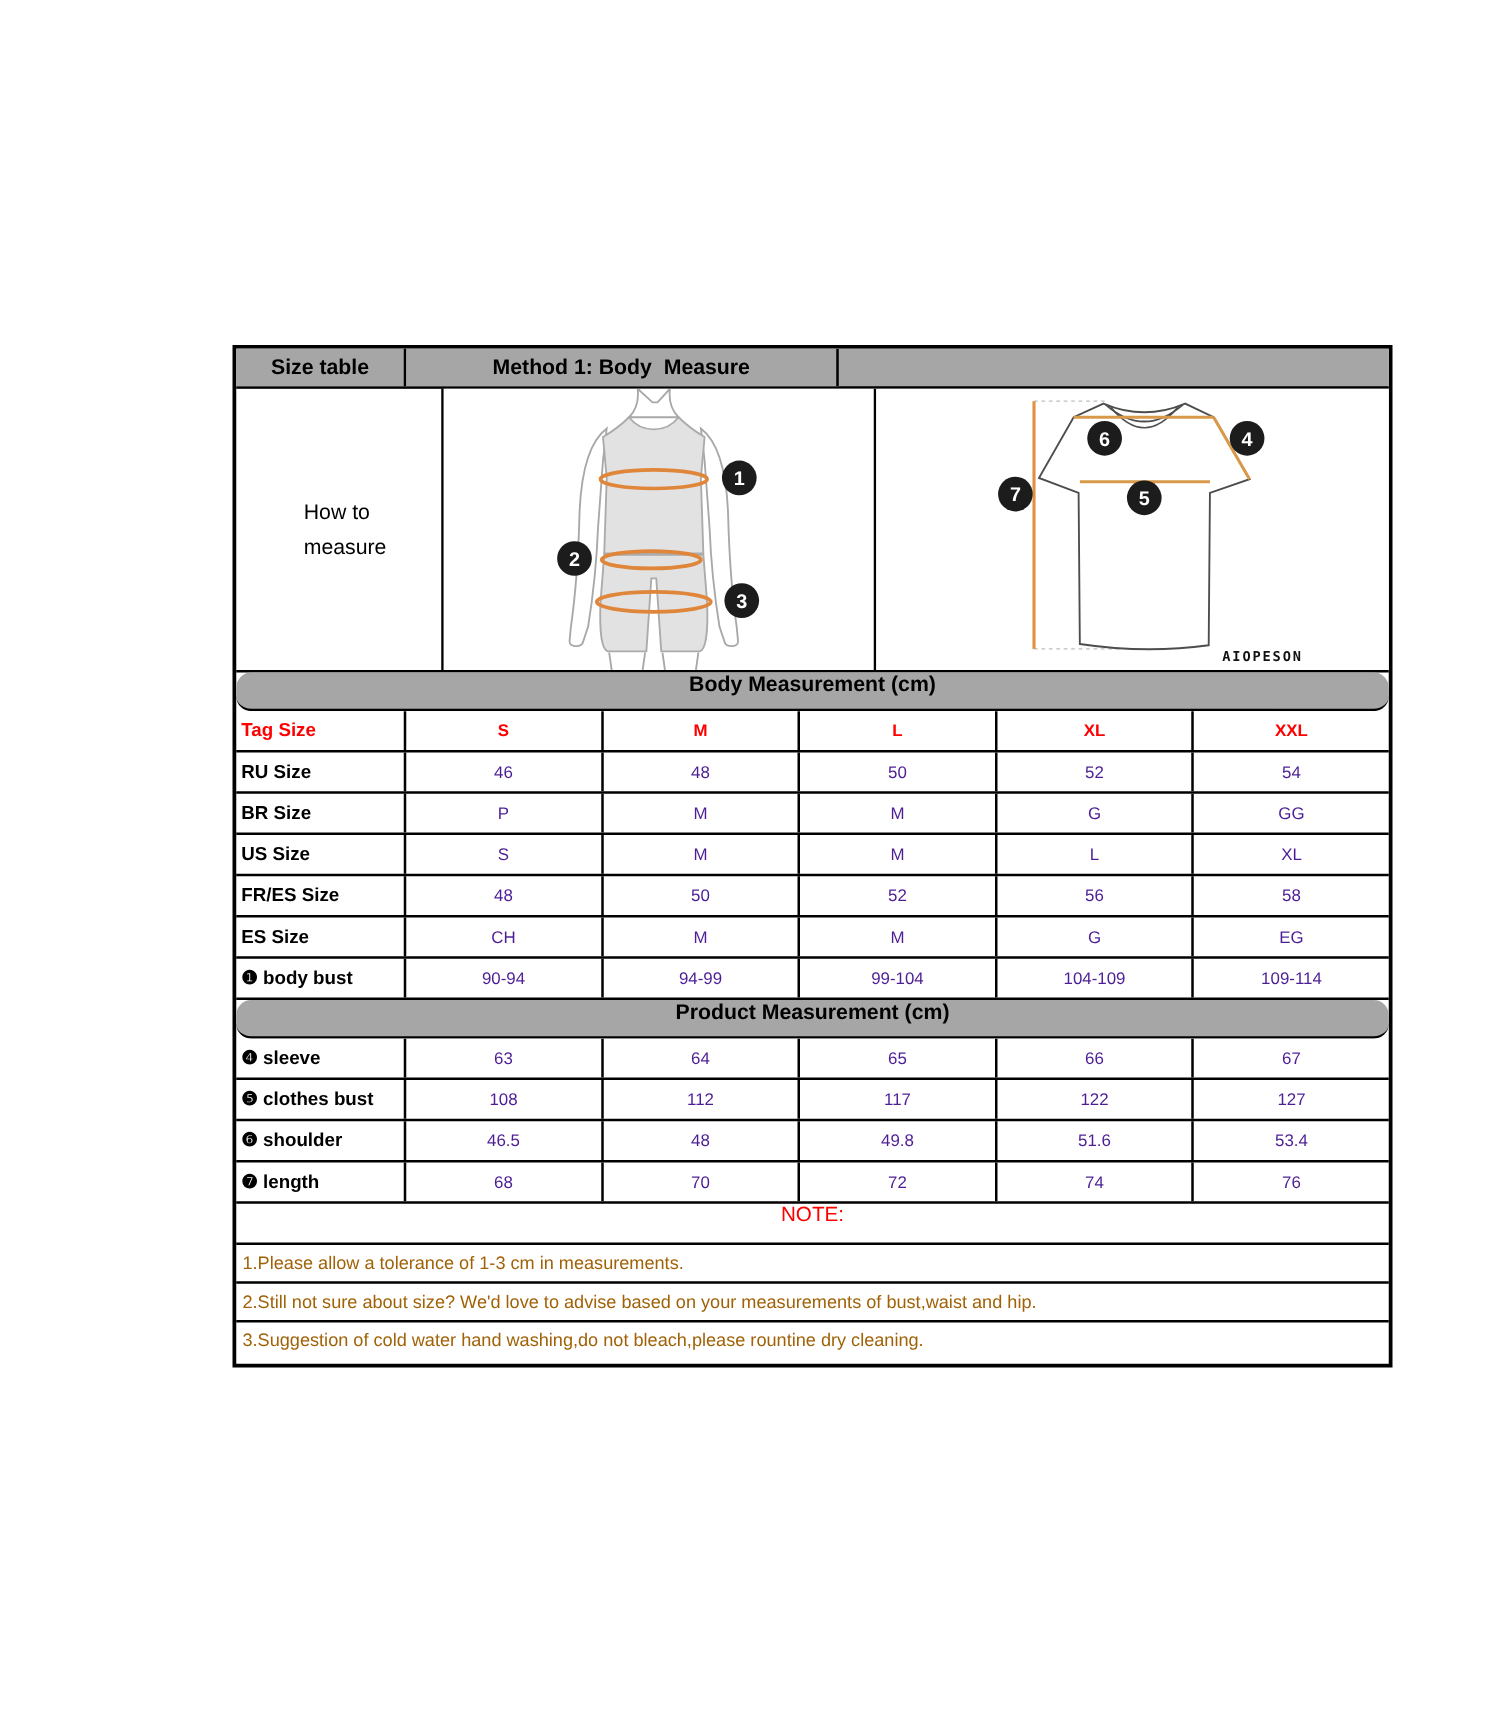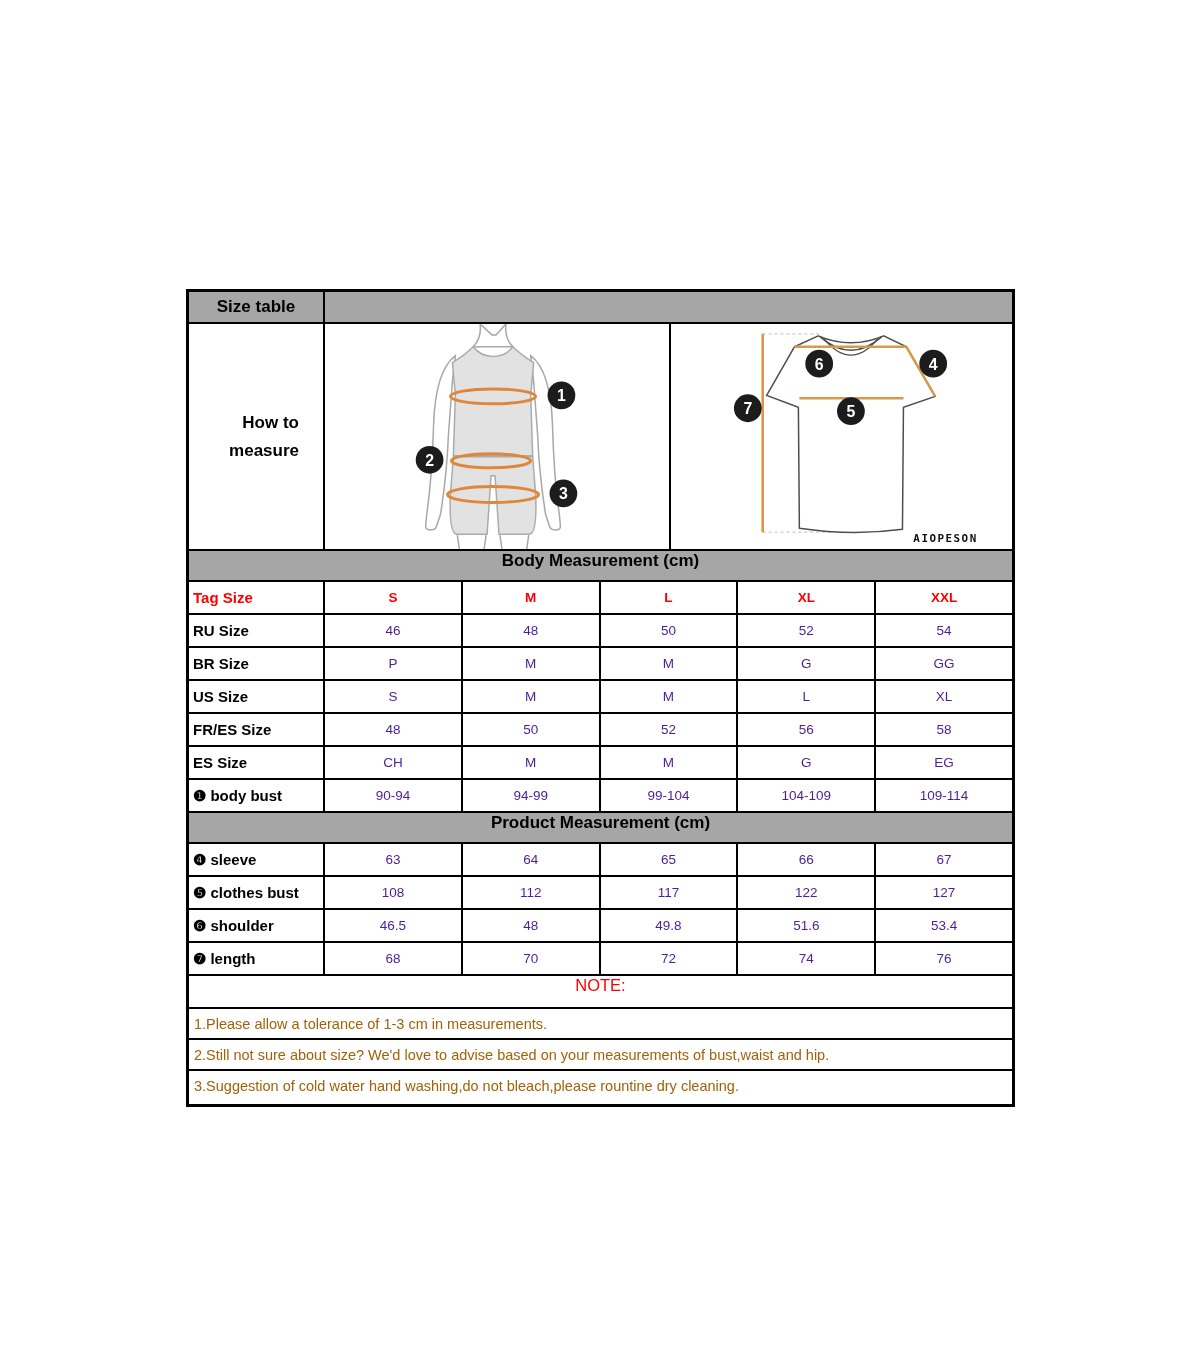--- a/index.html
+++ b/index.html
@@ -1,38 +1,38 @@
 <!DOCTYPE html>
 <html><head>
 <meta charset="utf-8">
 <style>
   html,body{margin:0;padding:0;background:#fff;}
   .canvas{
     position:relative;width:1200px;height:1372px;background:#ffffff;
     font-family:"Liberation Sans", sans-serif;color:#000;overflow:hidden;
   }
   .size-table{
-    position:absolute;left:186px;top:289px;width:829px;height:818px;
+    position:absolute;left:186px;top:276px;width:928px;height:818px;
     border:3px solid #000;box-sizing:border-box;background:#fff;
     display:flex;flex-direction:column;
   }
   .row{display:flex;box-sizing:border-box;border-bottom:2px solid #000;flex:0 0 auto;}
   .row.last{border-bottom:none;}
   .cell{box-sizing:border-box;border-right:2px solid #000;display:flex;align-items:center;justify-content:center;overflow:hidden;}
   .cell.lastc{border-right:none;}
   .hdr-row{height:32px;background:#a6a6a6;}
   .hdr-cell{font-weight:bold;font-size:17px;white-space:pre-wrap;background:#a6a6a6;}
   .w-label{width:136px;flex:0 0 136px;}
   .w-m1{width:346px;flex:0 0 346px;}
   .w-m2{flex:1 1 auto;}
   .diag-row{height:227px;}
   .diag-cell{padding:0;align-items:stretch;justify-content:stretch;background:#fff;}
-  .howto{font-weight:bold;font-size:17px;text-align:right;line-height:1.6;}
+  .howto{font-weight:normal;font-size:17px;text-align:left;line-height:1.6;margin-left:30px;}
   .howto-inner{width:86px;}
-  .section-row{height:31px;background:#a6a6a6;}
+  .section-row{height:31px;background:#a6a6a6;border-radius:12px;}
   .section-title{width:100%;text-align:center;font-weight:bold;font-size:17px;}
   .data-row{height:33px;}
   .label-cell{justify-content:flex-start;padding-left:4px;font-weight:bold;font-size:15px;gap:4px;}
   .val-cell{flex:1 1 0;font-size:13.5px;color:#4c1d95;}
   .red{color:#ff0000;}
   .red .val, .redv{color:#ff0000;font-weight:bold;}
   .marker{font-size:15px;line-height:1;}
   .note-title-row{height:33px;}
   .note-title{width:100%;text-align:center;color:#ff0000;font-size:16.5px;}
   .note-row{height:31px;}
@@ -44,20 +44,21 @@
     border-top:7px solid #2f9e3a;border-right:7px solid transparent;}
 </style>
 </head>
 <body>
 
 <div class="canvas">
   <div class="size-table">
 
     <div class="row hdr-row">
       <div class="cell hdr-cell w-label">Size table</div>
+      <div class="cell hdr-cell w-m1">Method 1: Body  Measure</div>
     </div>
 
     <div class="row diag-row">
       <div class="cell w-label howto">
         <div class="howto-inner">How to measure</div>
       </div>
       <div class="cell w-m1 diag-cell">
         <svg viewBox="0 0 344 227" preserveAspectRatio="xMidYMid meet">
 
           <path d="M130,32 C114,44 109,72 108,102 C107,142 104,172 101,193 L100,204 C100,209 110,209 111,204 L115,192 C119,167 122,138 123,112 L127,58 Z" fill="#ffffff" stroke="#a8a8a8" stroke-width="1.5"></path>

